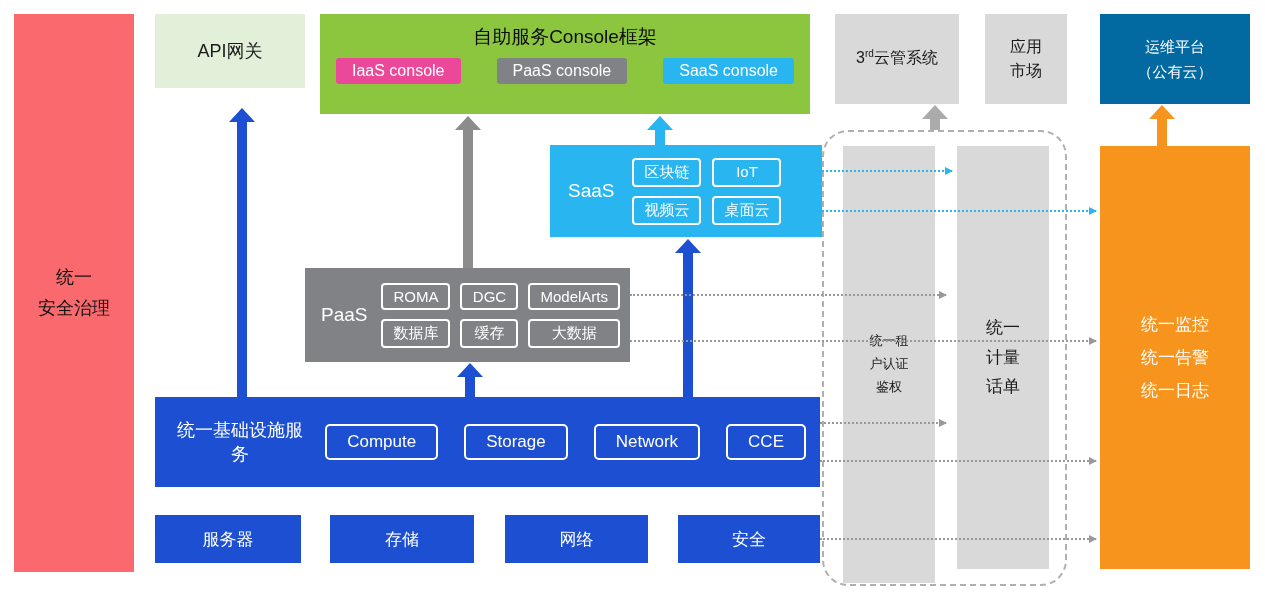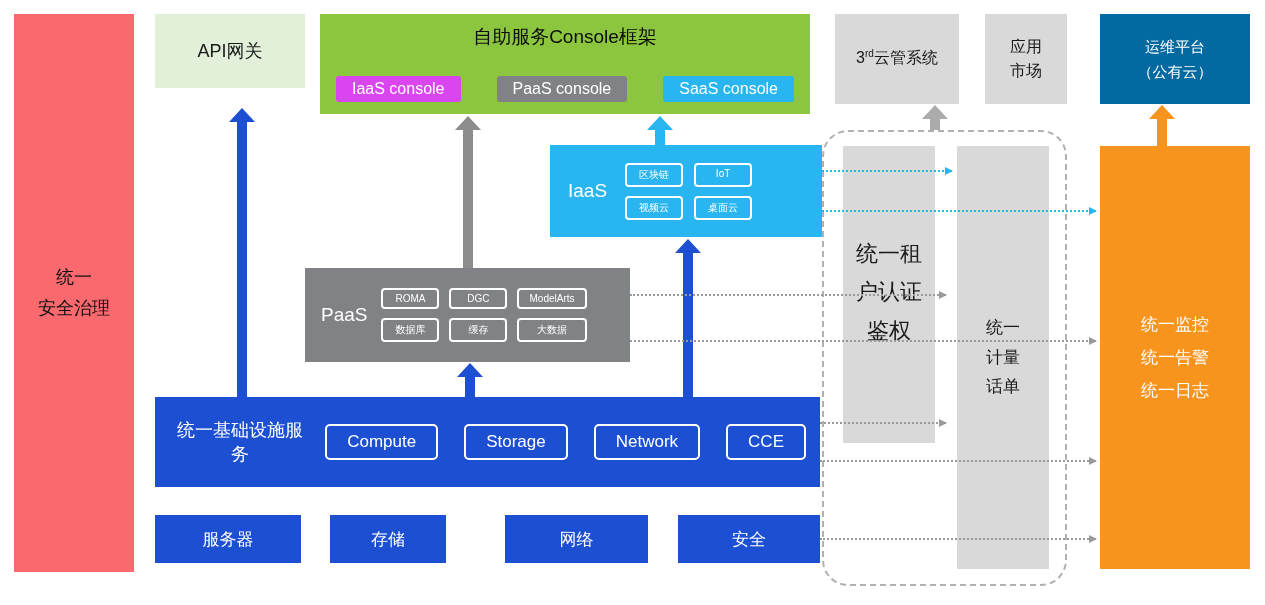--- a/index.html
+++ b/index.html
@@ -8,52 +8,52 @@
   .canvas { position:relative; width:1265px; height:605px; background:#ffffff; overflow:hidden; }
 
   .box { position:absolute; display:flex; align-items:center; justify-content:center; text-align:center; }
   .pre { white-space:pre-line; }
 
   
   .sec-bar { left:14px; top:14px; width:120px; height:558px; background:#F9696E; font-size:18px; line-height:1.7; color:#111; z-index:1; }
 
   
   .api-box { left:155px; top:14px; width:150px; height:74px; background:#E2F0DA; font-size:18px; z-index:1; }
-  .console-box { left:320px; top:14px; width:490px; height:100px; background:#8CC63F; flex-direction:column; justify-content:space-between; padding:10px 16px 12px; z-index:1; }
+  .console-box { left:320px; top:14px; width:490px; height:100px; background:#8CC63F; flex-direction:column; justify-content:space-between; padding:10px 16px 30px; z-index:1; }
   .console-title { font-size:19px; color:#0d0d0d; }
   .console-btns { display:flex; width:100%; justify-content:space-between; }
   .console-btn { color:#fff; font-size:16px; padding:4px 16px; border-radius:3px; }
-  .btn-iaas { background:#d946ef; }
+  .btn-iaas { background:#ec4899; }
   .btn-paas { background:#808285; }
   .btn-saas { background:#29B6F0; }
   .third-box { left:835px; top:14px; width:124px; height:90px; background:#D9D9D9; font-size:16px; z-index:1; }
   .third-box sup { font-size:10px; }
   .market-box { left:985px; top:14px; width:82px; height:90px; background:#D9D9D9; font-size:16px; line-height:1.5; z-index:1; }
   .om-box { left:1100px; top:14px; width:150px; height:90px; background:#0369a1; color:#fff; font-size:15px; line-height:1.7; z-index:1; }
 
   
   .layer-label { color:#fff; font-size:19px; flex:0 0 auto; }
-  .chip { border:2px solid #fff; border-radius:4px; color:#fff; font-size:10px; padding:3px 10px; text-align:center; min-width:58px; }
+  .chip { border:2px solid #fff; border-radius:4px; color:#fff; font-size:15px; padding:3px 10px; text-align:center; min-width:58px; }
   .chip-grid-2 { display:grid; grid-template-columns:auto auto; gap:9px 11px; }
   .chip-grid-3 { display:grid; grid-template-columns:auto auto auto; gap:9px 10px; }
   .saas-box { left:550px; top:145px; width:272px; height:92px; background:#29B6F0; justify-content:flex-start; padding:0 12px 0 18px; gap:18px; z-index:1; }
   .paas-box { left:305px; top:268px; width:325px; height:94px; background:#808285; justify-content:flex-start; padding:0 10px 0 16px; gap:14px; z-index:1; }
   .infra-box { left:155px; top:397px; width:665px; height:90px; background:#1C4FD1; justify-content:flex-start; padding:0 14px 0 18px; gap:18px; z-index:1; }
   .infra-label { color:#fff; font-size:18px; }
   .infra-chips { display:flex; gap:26px; }
   .chip-lg { border:2px solid #fff; border-radius:5px; color:#fff; font-size:17px; padding:6px 20px; text-align:center; }
 
   
   .hw-box { top:515px; height:48px; background:#1C4FD1; color:#fff; font-size:17px; z-index:1; }
-  .hw-1 { left:155px; width:146px; } .hw-2 { left:330px; width:116px; }
+  .hw-1 { left:155px; width:146px; } .hw-2 { left:330px; width:144px; }
   .hw-3 { left:505px; width:143px; } .hw-4 { left:678px; width:142px; }
 
   
   .dashed-wrap { position:absolute; left:822px; top:130px; width:245px; height:456px; border:2px dashed #B0B0B0; border-radius:26px; z-index:0; }
-  .auth-bar { left:843px; top:146px; width:92px; height:297px; background:#D9D9D9; font-size:22px; line-height:1.75; z-index:1;font-family:Liberation Mono, monospace; }
+  .auth-bar { left:843px; top:146px; width:92px; height:437px; background:#D9D9D9; font-size:13px; line-height:1.75; z-index:1; }
   .billing-bar { left:957px; top:146px; width:92px; height:423px; background:#D9D9D9; font-size:17px; line-height:1.75; z-index:1; }
   .monitor-bar { left:1100px; top:146px; width:150px; height:423px; background:#F7941E; color:#fff; font-size:17px; line-height:1.95; z-index:1; }
 
   
   .arrow-up { position:absolute; width:26px; z-index:3; }
   .arrow-up .shaft { position:absolute; left:50%; transform:translateX(-50%); top:12px; bottom:0; width:10px; background:var(--c); }
   .arrow-up .head { position:absolute; left:50%; transform:translateX(-50%); top:0; width:0; height:0;
     border-left:13px solid transparent; border-right:13px solid transparent; border-bottom:14px solid var(--c); }
 
   
@@ -84,21 +84,21 @@
     <span><span>3</span><sup>rd</sup><span>云管系统</span></span>
   </div>
 
   <div class="box market-box pre">应用
 市场</div>
 
   <div class="box om-box pre">运维平台
 （公有云）</div>
 
   <div class="box saas-box">
-    <span class="layer-label">IaaS</span>
+    <span class="layer-label">SaaS</span>
     <div class="chip-grid-2">
       <span class="chip">区块链</span>
       <span class="chip">IoT</span>
       <span class="chip">视频云</span>
       <span class="chip">桌面云</span>
     </div>
   </div>
 
   <div class="box paas-box">
     <span class="layer-label">PaaS</span>

